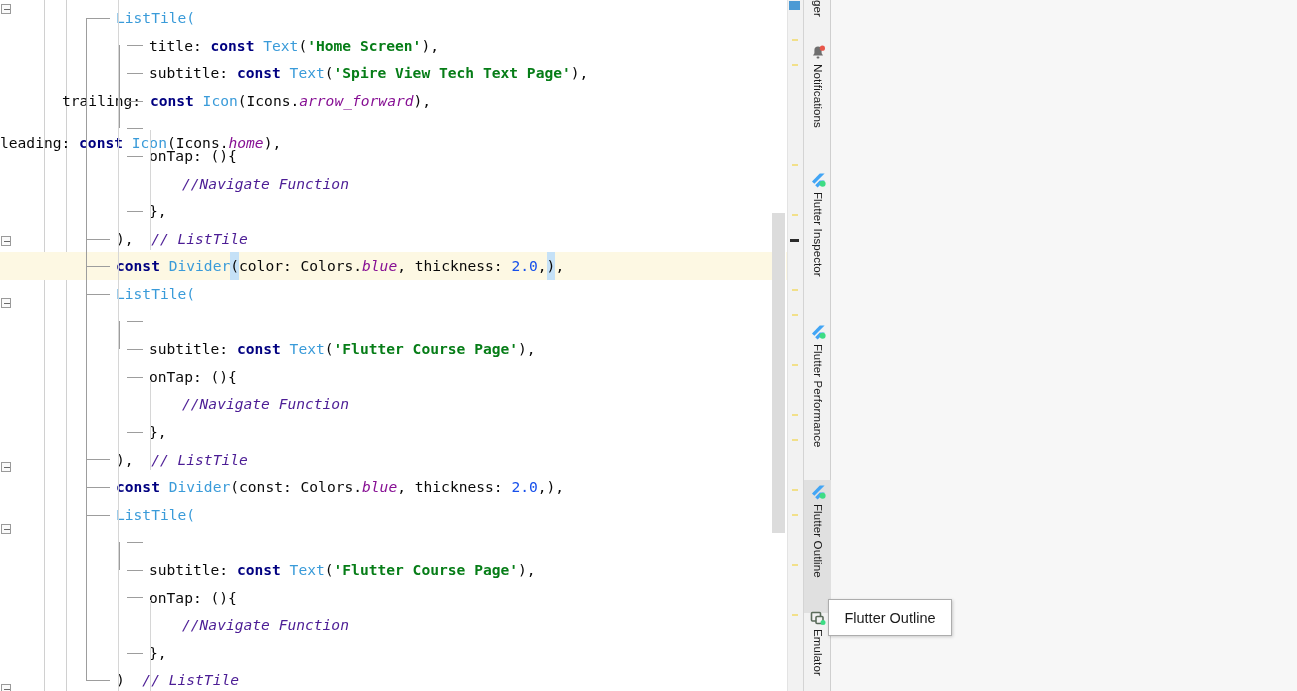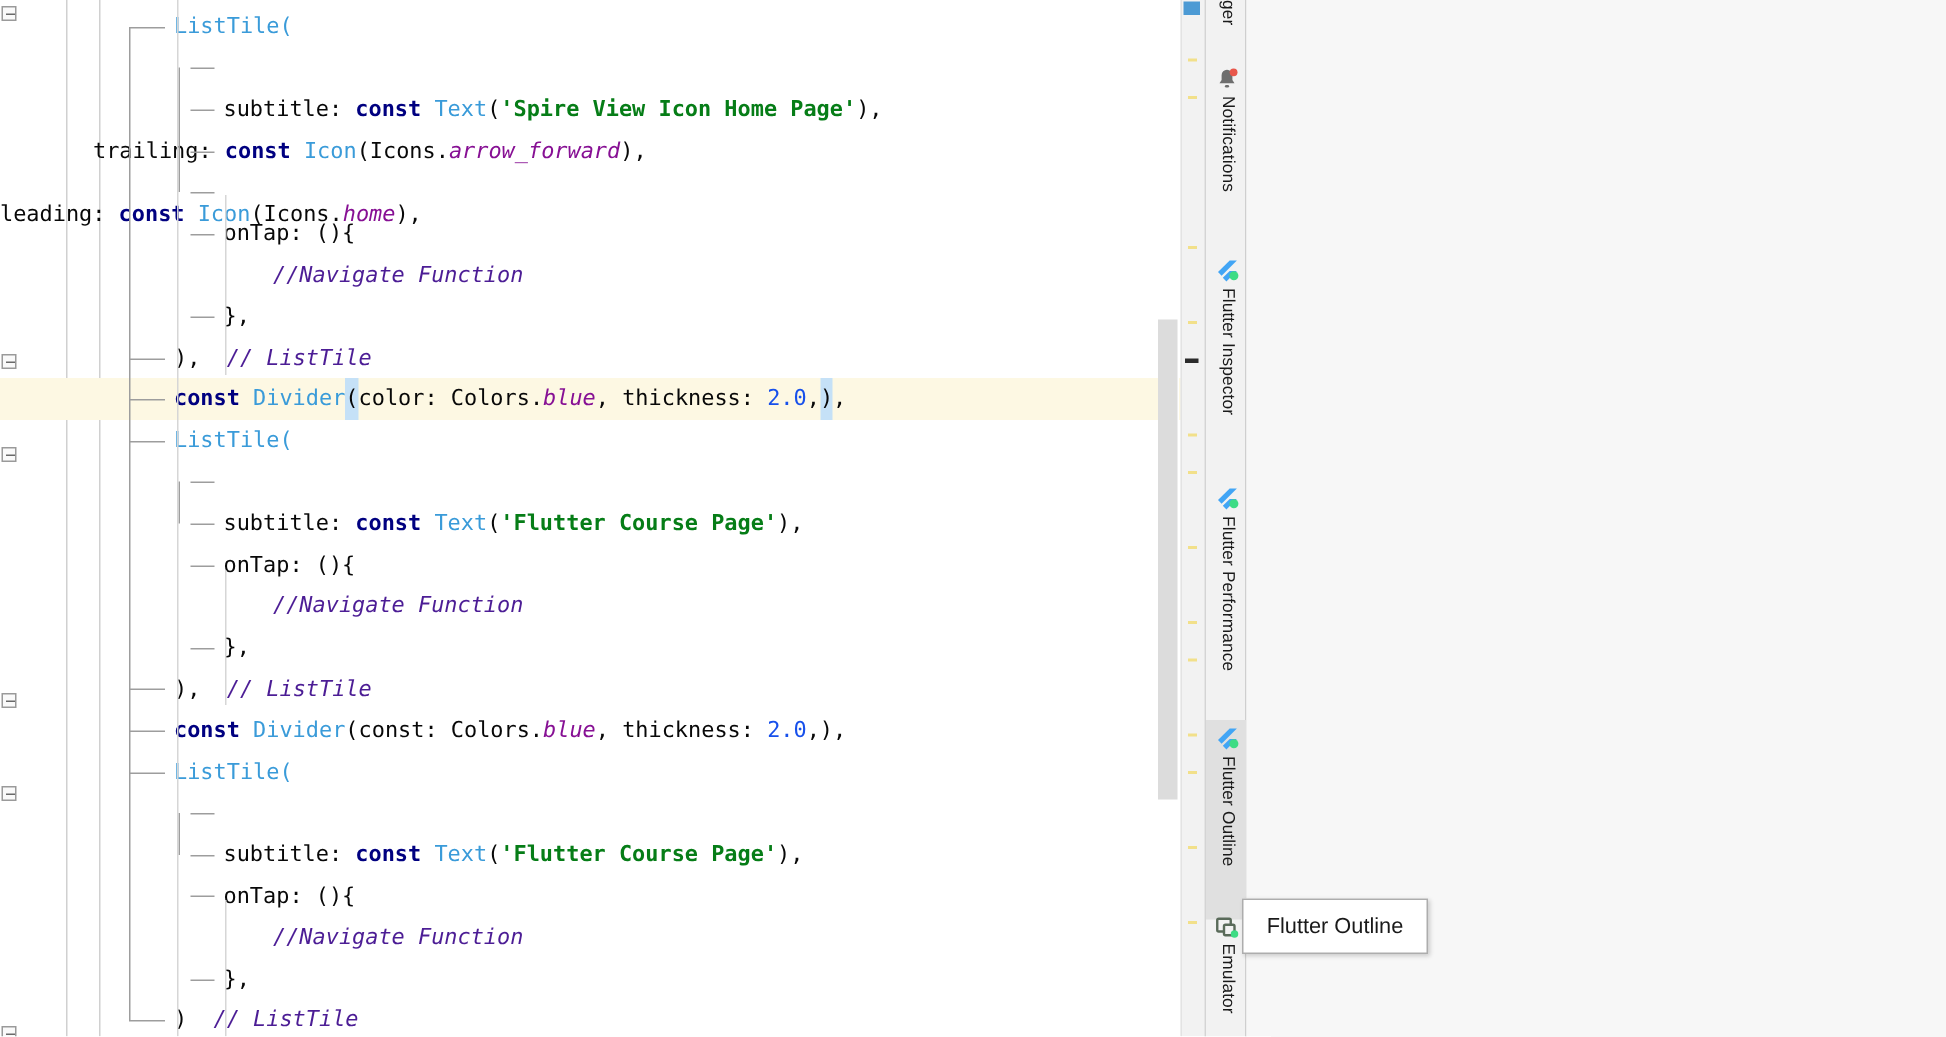--- a/index.html
+++ b/index.html
@@ -121,22 +121,23 @@
         <div class="fold-mark" style="top: 236px;"></div>
         <div class="fold-mark" style="top: 298px;"></div>
         <div class="fold-mark" style="top: 462px;"></div>
         <div class="fold-mark" style="top: 524px;"></div>
         <div class="fold-mark" style="top: 684px;"></div>
       </div>
     <div class="code-layer" id="code-layer">
         <div class="hl-row" style="top: 252.4px;"></div>
         <div class="code-line" style="top: 4px; padding-left: 116px;"><span class="txt cls2">ListTile(</span></div>
         <div class="struct" style="left: 86px; top: 17.8px; width: 24px; height: 1px;"></div>
+        <div class="code-line" style="top: 31.6px; padding-left: 149px;"><span class="txt plain">title: </span><span class="txt kw">const </span><span class="txt cls2">Text</span><span class="txt plain">(</span><span class="txt str">'Home Screen'</span><span class="txt plain">),</span></div>
         <div class="struct" style="left: 127px; top: 45.4px; width: 16px; height: 1px;"></div>
-        <div class="code-line" style="top: 59.2px; padding-left: 149px;"><span class="txt plain">subtitle: </span><span class="txt kw">const </span><span class="txt cls2">Text</span><span class="txt plain">(</span><span class="txt str">'Spire View Icon Home Page'</span><span class="txt plain">),</span></div>
+        <div class="code-line" style="top: 59.2px; padding-left: 149px;"><span class="txt plain">subtitle: </span><span class="txt kw">const </span><span class="txt cls2">Text</span><span class="txt plain">(</span><span class="txt str">'Spire View Tech Text Page'</span><span class="txt plain">),</span></div>
         <div class="struct" style="left: 127px; top: 73px; width: 16px; height: 1px;"></div>
         <div class="code-line" style="top: 86.8px; padding-left: 62px;"><span class="txt plain">trailing: </span><span class="txt kw">const </span><span class="txt cls2">Icon</span><span class="txt plain">(Icons.</span><span class="txt fld">arrow_forward</span><span class="txt plain">),</span></div>
         <div class="struct" style="left: 127px; top: 100.6px; width: 16px; height: 1px;"></div>
         <div class="code-line" style="top: 129px; "><span class="txt plain">leading: </span><span class="txt kw">const </span><span class="txt cls2">Icon</span><span class="txt plain">(Icons.</span><span class="txt fld">home</span><span class="txt plain">),</span></div>
         <div class="struct" style="left: 127px; top: 128.2px; width: 16px; height: 1px;"></div>
         <div class="code-line" style="top: 142px; padding-left: 149px;"><span class="txt plain">onTap: (){</span></div>
         <div class="struct" style="left: 127px; top: 155.8px; width: 16px; height: 1px;"></div>
         <div class="code-line" style="top: 169.6px; padding-left: 182px;"><span class="txt cmt">//Navigate Function</span></div>
         <div class="code-line" style="top: 197.2px; padding-left: 149px;"><span class="txt plain">},</span></div>
         <div class="struct" style="left: 127px; top: 211px; width: 16px; height: 1px;"></div>

